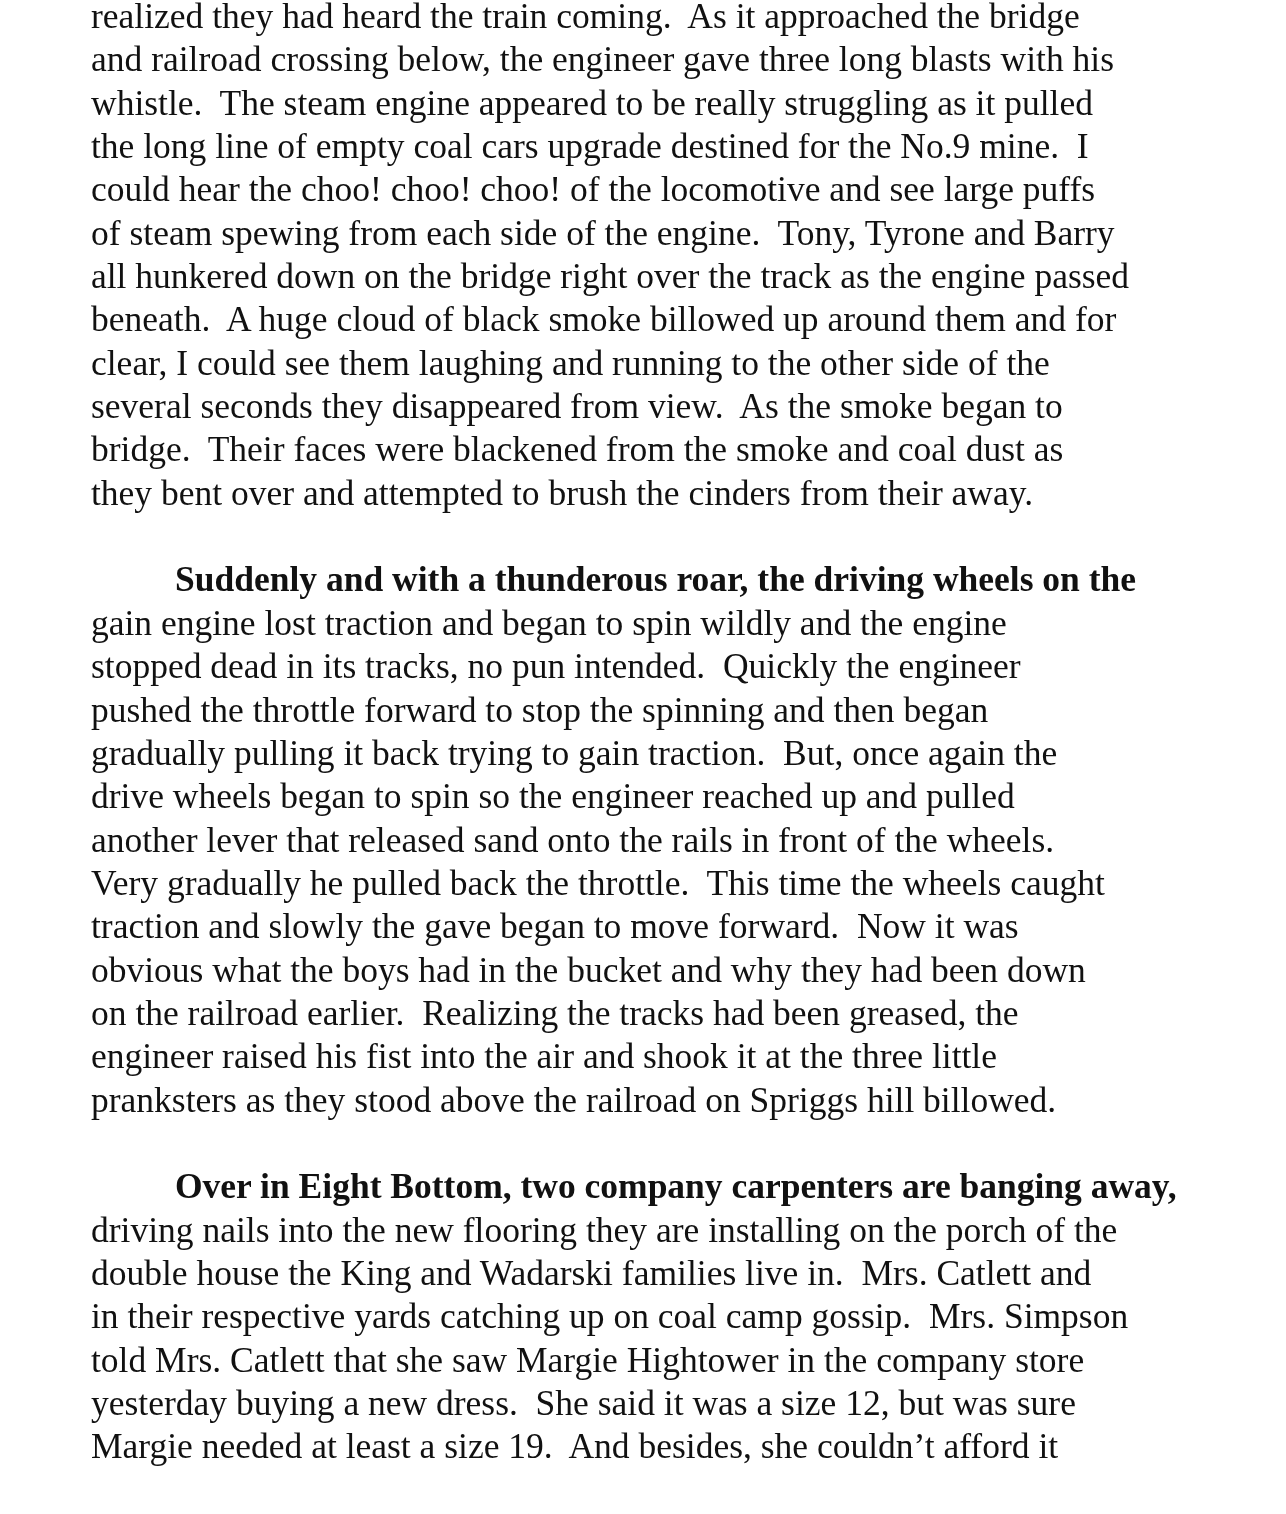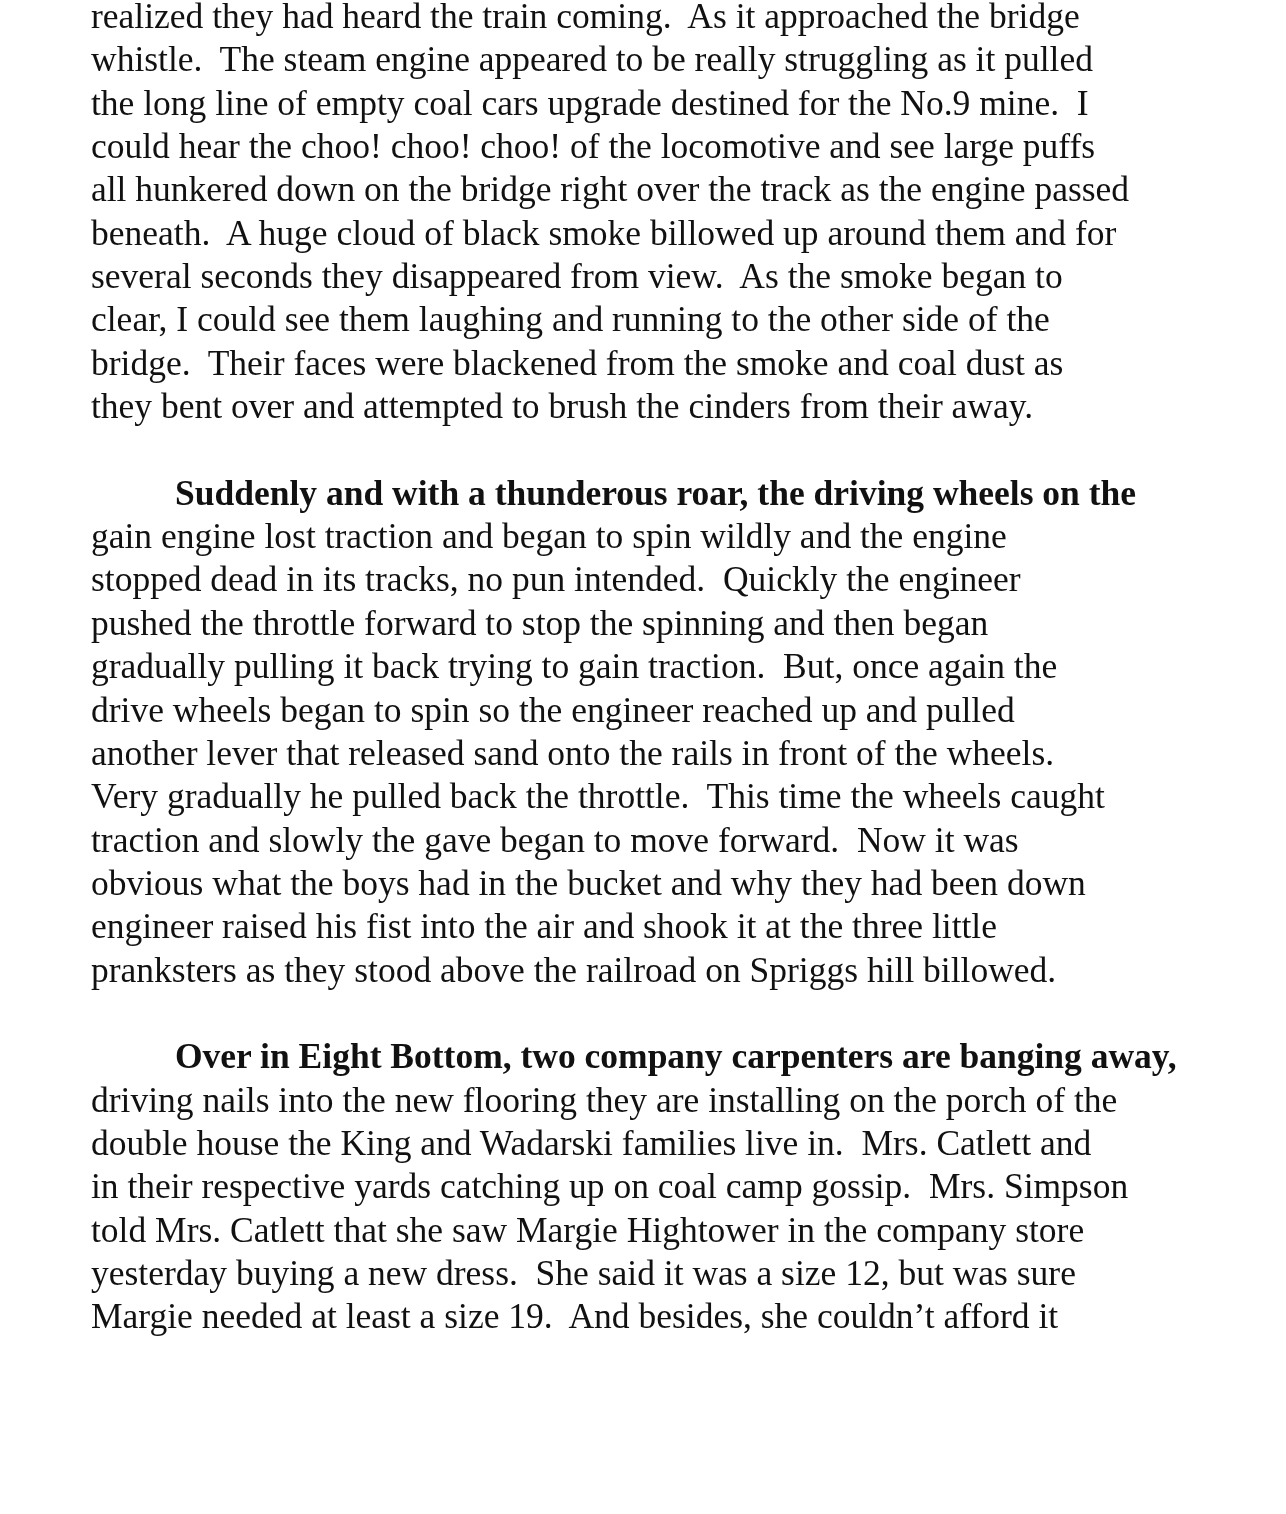--- a/index.html
+++ b/index.html
@@ -34,42 +34,45 @@
     padding-left: 84px;
     font-weight: bold;
   }
 </style>
 </head>
 <body>
 
 <div class="page">
   <div class="para">
     <span class="line">realized they had heard the train coming.  As it approached the bridge</span>
+    <span class="line">and railroad crossing below, the engineer gave three long blasts with his</span>
     <span class="line">whistle.  The steam engine appeared to be really struggling as it pulled</span>
     <span class="line">the long line of empty coal cars upgrade destined for the No.9 mine.  I</span>
     <span class="line">could hear the choo! choo! choo! of the locomotive and see large puffs</span>
+    <span class="line">of steam spewing from each side of the engine.  Tony, Tyrone and Barry</span>
     <span class="line">all hunkered down on the bridge right over the track as the engine passed</span>
     <span class="line">beneath.  A huge cloud of black smoke billowed up around them and for</span>
+    <span class="line">clear, I could see them laughing and running to the other side of the</span>
     <span class="line">several seconds they disappeared from view.  As the smoke began to</span>
-    <span class="line">clear, I could see them laughing and running to the other side of the</span>
     <span class="line">bridge.  Their faces were blackened from the smoke and coal dust as</span>
     <span class="line">they bent over and attempted to brush the cinders from their away.</span>
   </div>
 
   <div class="para">
     <span class="line indent">Suddenly and with a thunderous roar, the driving wheels on the</span>
     <span class="line">gain engine lost traction and began to spin wildly and the engine</span>
     <span class="line">stopped dead in its tracks, no pun intended.  Quickly the engineer</span>
     <span class="line">pushed the throttle forward to stop the spinning and then began</span>
     <span class="line">gradually pulling it back trying to gain traction.  But, once again the</span>
     <span class="line">drive wheels began to spin so the engineer reached up and pulled</span>
     <span class="line">another lever that released sand onto the rails in front of the wheels.</span>
     <span class="line">Very gradually he pulled back the throttle.  This time the wheels caught</span>
     <span class="line">traction and slowly the gave began to move forward.  Now it was</span>
     <span class="line">obvious what the boys had in the bucket and why they had been down</span>
+    <span class="line">on the railroad earlier.  Realizing the tracks had been greased, the</span>
     <span class="line">engineer raised his fist into the air and shook it at the three little</span>
     <span class="line">pranksters as they stood above the railroad on Spriggs hill billowed.</span>
   </div>
 
   <div class="para">
     <span class="line indent">Over in Eight Bottom, two company carpenters are banging away,</span>
     <span class="line">driving nails into the new flooring they are installing on the porch of the</span>
     <span class="line">double house the King and Wadarski families live in.  Mrs. Catlett and</span>
     <span class="line">in their respective yards catching up on coal camp gossip.  Mrs. Simpson</span>
     <span class="line">told Mrs. Catlett that she saw Margie Hightower in the company store</span>

